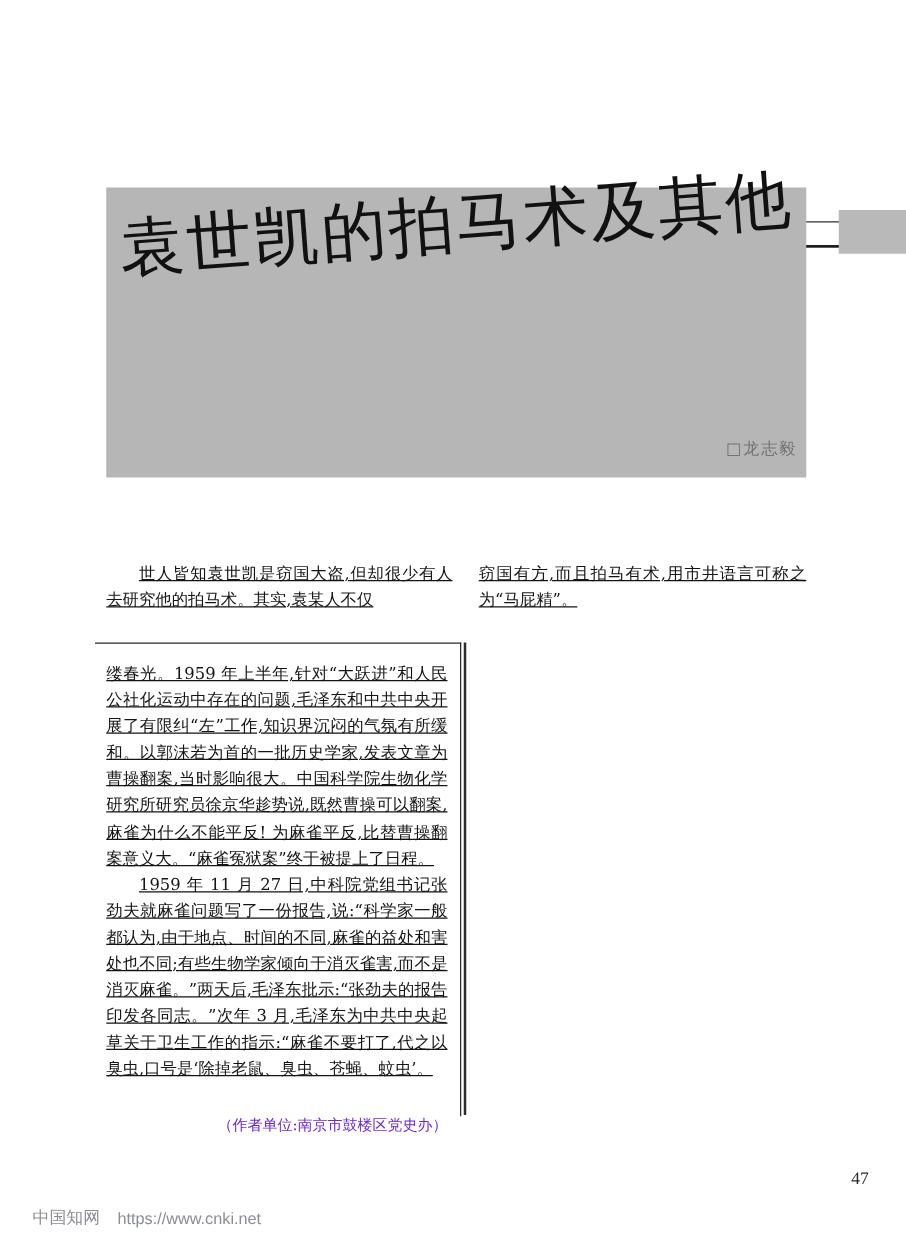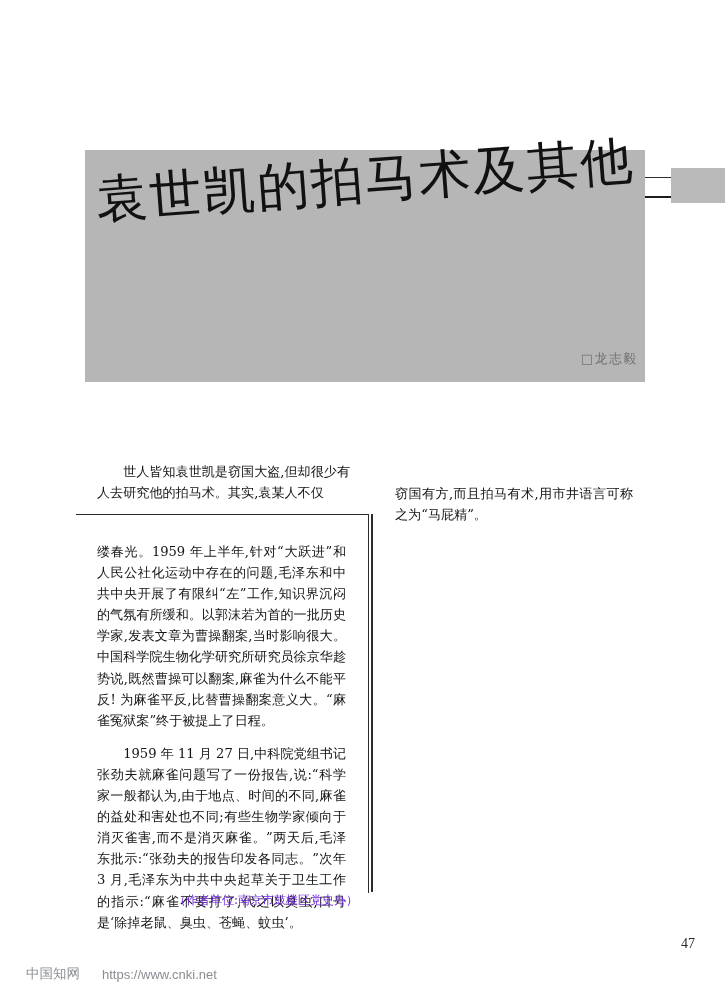--- a/index.html
+++ b/index.html
@@ -121,34 +121,35 @@
   .col {
     position: absolute;
     font-family: "DejaVu Serif", "Liberation Serif", serif;
     font-size: 13.1px;
     line-height: 21.1px;
     color: #141414;
     text-align: justify;
     text-justify: inter-character;
   }
   .col p {
-    margin: 12px;
+    margin: 0;
+    text-decoration: underline;
   }
   .col p.ind {
     text-indent: 2em;
   }
 
   .col-left-lead {
     left: 85px;
     top: 449px;
     width: 277px;
   }
   .col-right {
     left: 383px;
-    top: 471px;
+    top: 449px;
     width: 262px;
   }
   .col-right p + p {
     margin-top: 0px;
   }
 
   
   .excerpt-box {
     position: absolute;
     left: 76px;
@@ -196,31 +197,30 @@
     font-family: "Liberation Serif", serif;
     color: #2a2a2a;
     margin-left: 32px;
   }
   .watermark {
     position: absolute;
     left: 26px;
     top: 965px;
     display: flex;
     align-items: center;
-    gap: 2px;
+    gap: 14px;
     color: #8a8d92;
     font-size: 13.5px;
     font-family: "DejaVu Sans", sans-serif;
     white-space: nowrap;
   }
   .watermark .wm-url {
     font-family: "Liberation Sans", sans-serif;
     font-size: 13px;
     color: #8a8d92;
-    margin-left: 20px;
   }
 </style>
 </head>
 <body>
 
 <div class="page-header">
   <div class="header-cn">文史随笔</div>
   <div class="header-rule-short"></div>
   <div class="header-box"></div>
   <div class="header-pinyin">W ENSH IT IAND I</div>

